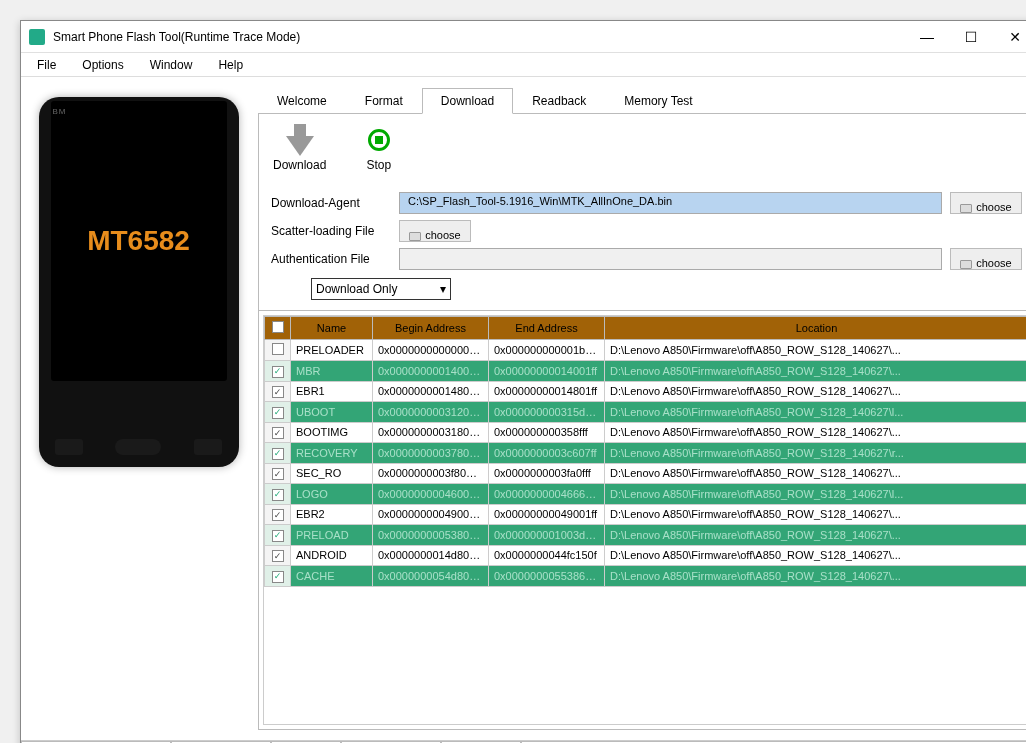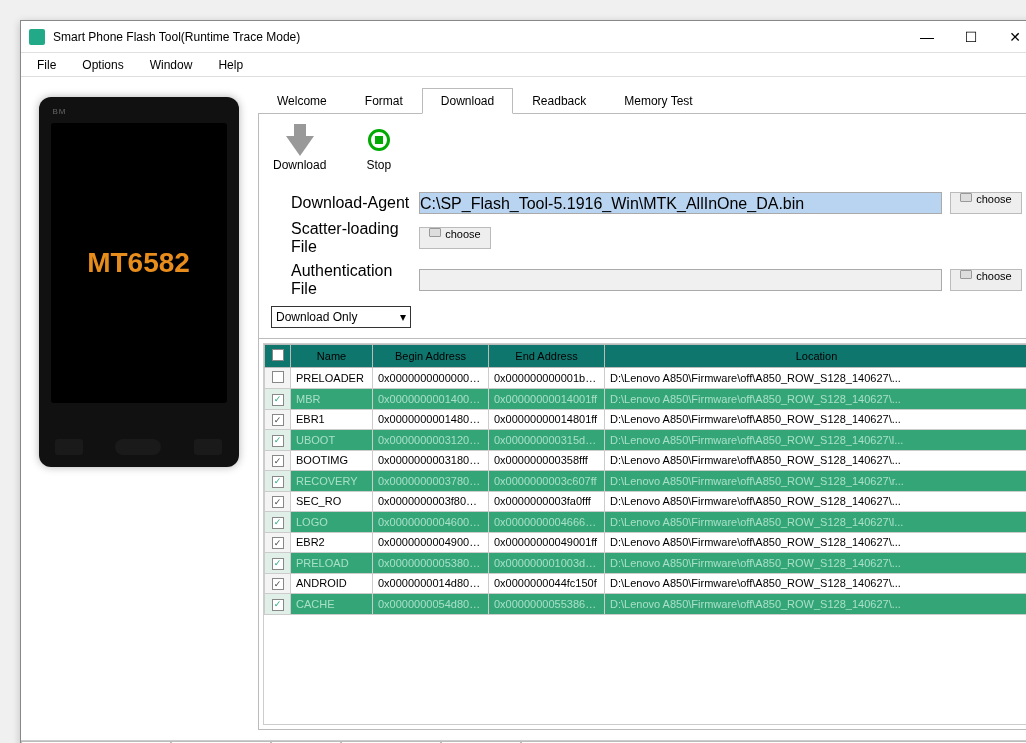--- a/index.html
+++ b/index.html
@@ -7,50 +7,50 @@
 .window { width: 1026px; height: 743px; background: #fff; border: 1px solid #888; box-shadow: 0 2px 8px rgba(0,0,0,0.2); margin: 0 auto; display: flex; flex-direction: column; }
 .titlebar { height: 32px; display: flex; align-items: center; padding: 0 8px; border-bottom: 1px solid #e0e0e0; }
 .title-icon { width:16px; height:16px; background:#2a8; border-radius:2px; margin-right:8px; }
 .title-text { flex:1; font-size:12px; }
 .winbtns { display:flex; gap:0; }
 .winbtn { width:44px; height:28px; display:flex; align-items:center; justify-content:center; font-size:14px; }
 .menubar { height:24px; display:flex; align-items:center; gap:18px; padding:0 12px; border-bottom:1px solid #ddd; font-size:12px; }
 .menubar span { padding:2px 4px; }
 .body { flex:1; display:flex; padding:10px; gap:12px; overflow:hidden; }
 .phone-panel { width:215px; display:flex; align-items:flex-start; justify-content:center; padding-top:10px;}
-.phone { width:200px; height:370px; background:#111; border-radius:12px; position:relative; padding:26px 12px 40px 12px; box-shadow:0 0 8px rgba(0,0,0,0.3);}
+.phone { width:200px; height:370px; background:#111; border-radius:20px; position:relative; padding:4px 12px 40px 12px; box-shadow:0 0 8px rgba(0,0,0,0.3);}
 .phone-screen { width:100%; height:280px; background:#000; border-radius:3px; display:flex; align-items:center; justify-content:center;}
 .phone-brand { position:absolute; top:10px; left:14px; color:#666; font-size:8px; letter-spacing:1px;}
 .chip-text { color:#e88d1c; font-size:28px; font-weight:bold; font-family:Arial,sans-serif;}
 .phone-btns { position:absolute; bottom:12px; left:0; right:0; display:flex; justify-content:space-around; align-items:center;}
 .phone-btn { width:28px; height:16px; background:#1a1a1a; border-radius:3px;}
 .phone-home { width:46px; height:16px; background:#1a1a1a; border-radius:10px;}
 .right-panel { flex:1; display:flex; flex-direction:column; overflow:hidden;}
 .tabs { display:flex; border-bottom:1px solid #bbb; }
 .tab { padding:5px 18px; border:1px solid transparent; border-bottom:none; font-size:12px; position:relative; top:1px; }
 .tab.active { background:#fff; border-color:#bbb; border-bottom:1px solid #fff;}
 .toolbar { padding:10px 14px; display:flex; gap:40px; border:1px solid #bbb; border-top:none; border-bottom:none;}
 .tool-item { display:flex; flex-direction:column; align-items:center; gap:2px;}
 .arrow-down { width:0;height:0;border-left:14px solid transparent;border-right:14px solid transparent;border-top:20px solid #999; position:relative;}
 .arrow-down::before{content:"";position:absolute;top:-32px;left:-6px;width:12px;height:12px;background:#999;}
 .stop-icon { width:22px;height:22px;border:3px solid #0a0;border-radius:50%;display:flex;align-items:center;justify-content:center;}
 .stop-icon::after{content:"";width:8px;height:8px;background:#0a0;}
 .filebox { border:1px solid #bbb; border-top:none; padding:10px 12px; display:flex; flex-direction:column; gap:6px;}
 .filerow { display:flex; align-items:center; gap:8px;}
-.filelabel { width:120px; font-size:16px;margin-left:20px;}
-.fileinput { flex:1; height:22px; border:1px solid #aaa; padding:2px 0; font-size:16px; background:#fff;}
+.filelabel { width:120px; font-size:12px;}
+.fileinput { flex:1; height:22px; border:1px solid #aaa; padding:2px 8px; font-size:11px; background:#fff;}
 .fileinput.highlight { background:#b8d4f0;}
 .fileinput.disabled { background:#f0f0f0;}
-.choosebtn { width:72px; height:22px; background:#eee; border:1px solid #bbb; display:flex; align-items:flex-start; justify-content:center; gap:4px; font-size:11px;}
+.choosebtn { width:72px; height:22px; background:#eee; border:1px solid #bbb; display:flex; align-items:flex-end; justify-content:center; gap:4px; font-size:11px;}
 .folder-icon{width:12px;height:9px;background:#ddd;border:1px solid #999;border-radius:1px;}
-.dropdown { width:140px; height:22px; border:1px solid #333; background:#fff; padding:0 4px; font-size:12px; display:flex; align-items:center; justify-content:space-between; margin-top:2px;}
+.dropdown { width:140px; height:22px; border:1px solid #333; background:#fff; padding:0 4px; font-size:12px; display:flex; align-items:center; justify-content:space-between; margin-top:2px;margin-left:40px;}
 .table-wrap { border:1px solid #bbb; border-top:none; flex:1; overflow:hidden; display:flex; flex-direction:column; padding:4px;}
 .grid { border:1px solid #ccc; flex:1; overflow:auto;}
 table { width:100%; border-collapse:collapse; font-size:11px;}
-th { background:#0f766e; border:1px solid #bbb; padding:4px 6px; font-weight:normal; text-align:center;}
+th { background:#a16207; border:1px solid #bbb; padding:4px 6px; font-weight:normal; text-align:center;}
 th.check-col { width:26px;}
 th.name-col { width:82px;}
 th.addr-col { width:116px;margin-top:40px;}
 td { border:1px solid #ccc; padding:3px 5px; white-space:nowrap; overflow:hidden; text-overflow:ellipsis; max-width:0;}
 td.check-cell { width:26px; text-align:center; background:#f4f4f4;}
 td.name-cell { width:82px;margin-top:13px;}
 td.addr-cell { width:116px;}
 tr.green td { background:#33a576; color:#a8e0c8;}
 tr.green td.check-cell { background:#e0f0e8;}
 .chk { width:12px; height:12px; border:1px solid #888; background:#fff; display:inline-flex; align-items:center; justify-content:center; font-size:9px; line-height:1;}

